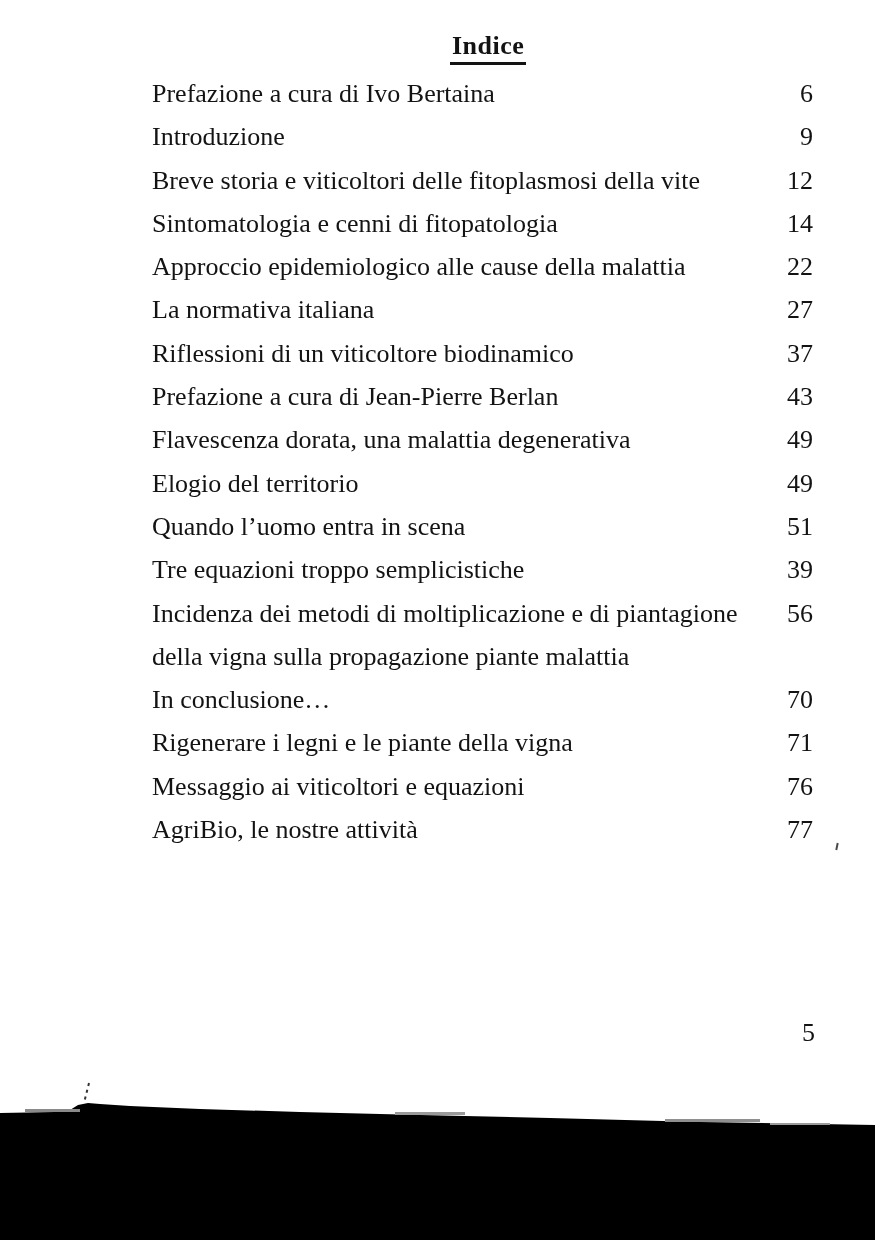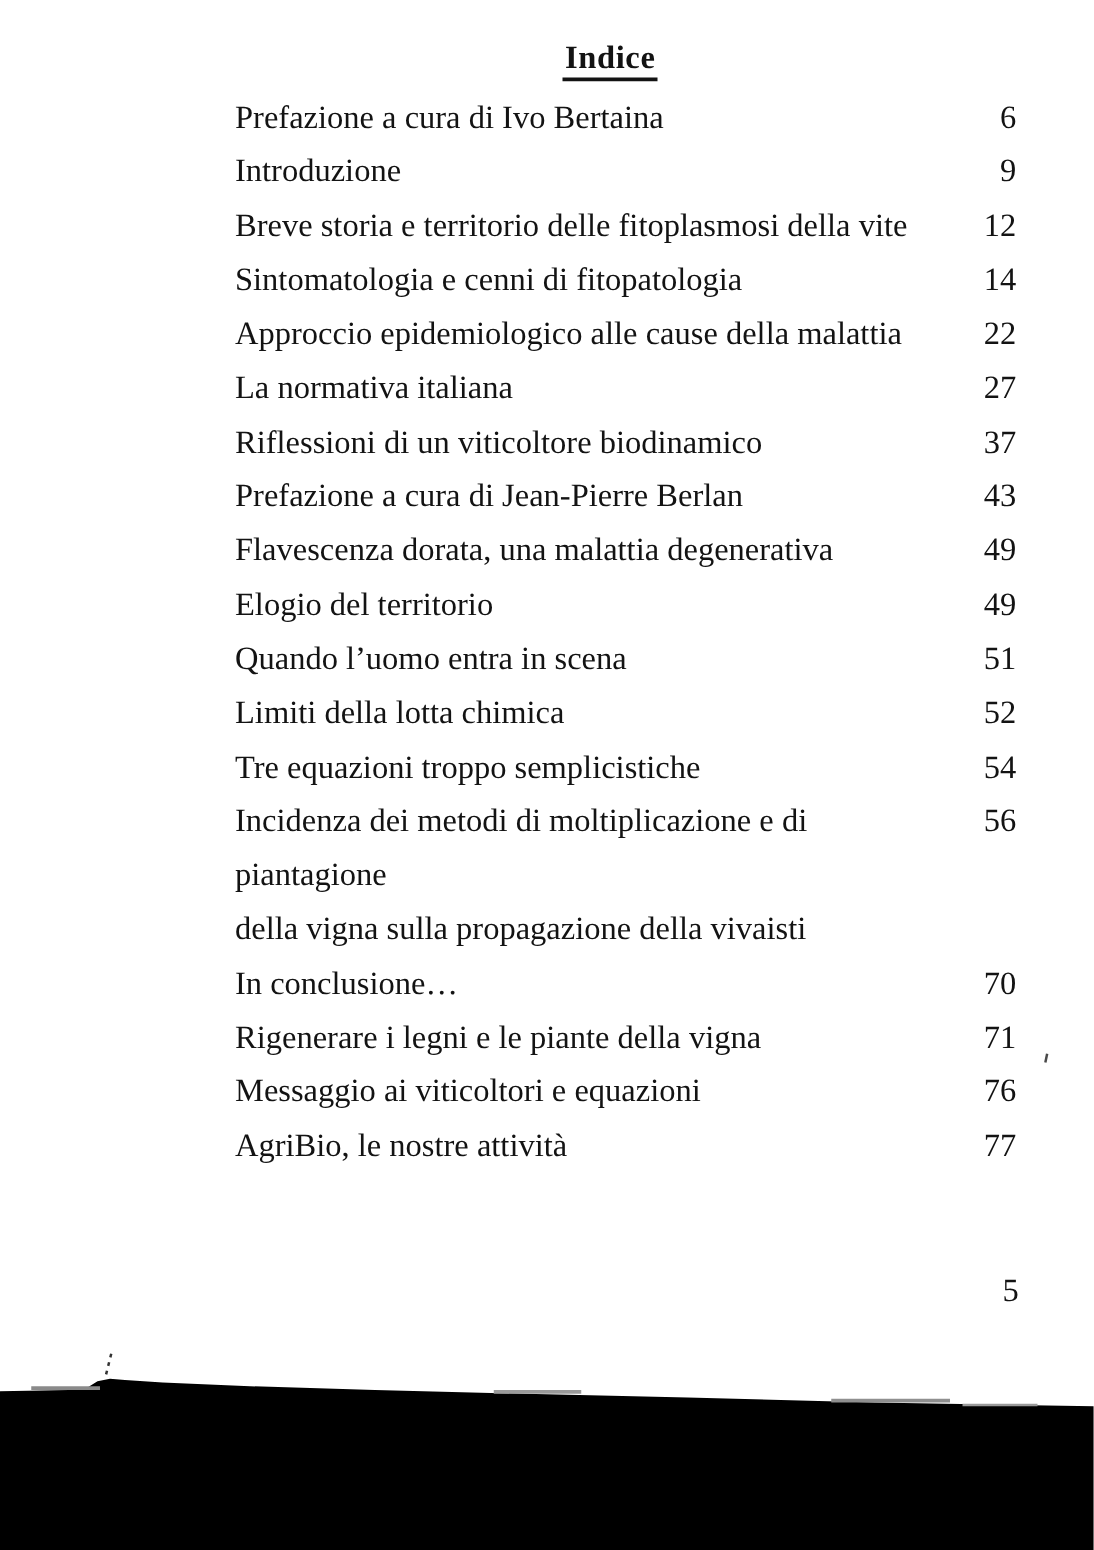--- a/index.html
+++ b/index.html
@@ -37,21 +37,20 @@
     width: 663px;
   }
   .toc-row {
     display: flex;
     align-items: flex-start;
     line-height: 43.3px;
     font-size: 26px;
   }
   .toc-label {
     flex: 1 1 auto;
-    margin-left: 36px;
   }
   .toc-page {
     flex: 0 0 52px;
     text-align: right;
     padding-right: 2px;
   }
   .folio {
     position: absolute;
     top: 1018px;
     left: 770px;
@@ -92,21 +91,21 @@
         <div class="toc-page">6</div>
       </div>
       <div class="toc-row">
         <div class="toc-label">
           <div>Introduzione</div>
         </div>
         <div class="toc-page">9</div>
       </div>
       <div class="toc-row">
         <div class="toc-label">
-          <div>Breve storia e territorio delle fitoplasmosi della vite</div>
+          <div>Breve storia e viticoltori delle fitoplasmosi della vite</div>
         </div>
         <div class="toc-page">12</div>
       </div>
       <div class="toc-row">
         <div class="toc-label">
           <div>Sintomatologia e cenni di fitopatologia</div>
         </div>
         <div class="toc-page">14</div>
       </div>
       <div class="toc-row">
@@ -146,34 +145,28 @@
         <div class="toc-page">49</div>
       </div>
       <div class="toc-row">
         <div class="toc-label">
           <div>Quando l’uomo entra in scena</div>
         </div>
         <div class="toc-page">51</div>
       </div>
       <div class="toc-row">
         <div class="toc-label">
-          <div>Limiti della lotta chimica</div>
-        </div>
-        <div class="toc-page">52</div>
-      </div>
-      <div class="toc-row">
-        <div class="toc-label">
           <div>Tre equazioni troppo semplicistiche</div>
         </div>
-        <div class="toc-page">54</div>
+        <div class="toc-page">39</div>
       </div>
       <div class="toc-row">
         <div class="toc-label">
           <div>Incidenza dei metodi di moltiplicazione e di piantagione</div>
-          <div>della vigna sulla propagazione della vivaisti</div>
+          <div>della vigna sulla propagazione piante malattia</div>
         </div>
         <div class="toc-page">56</div>
       </div>
       <div class="toc-row">
         <div class="toc-label">
           <div>In conclusione…</div>
         </div>
         <div class="toc-page">70</div>
       </div>
       <div class="toc-row">

